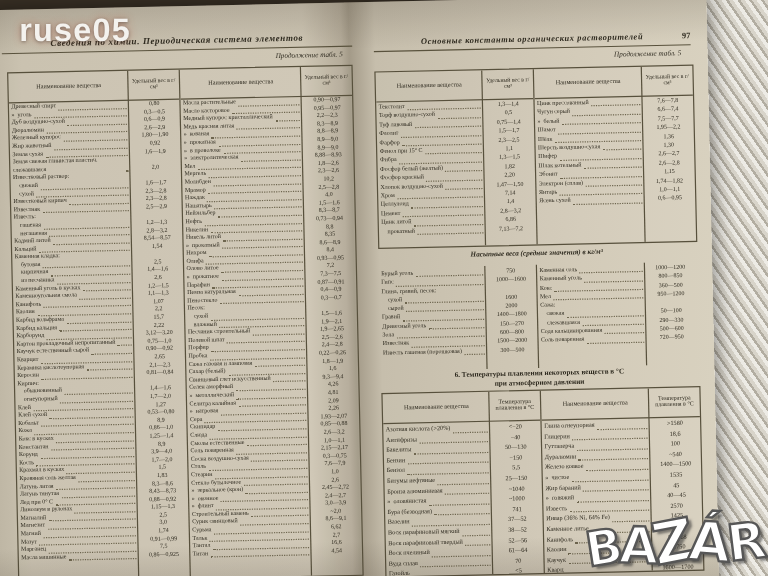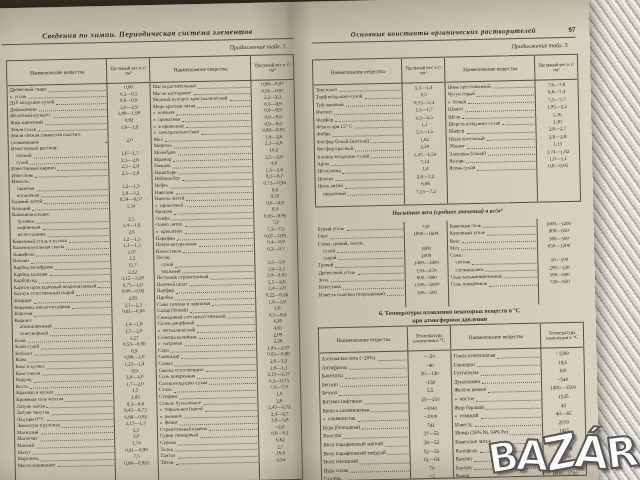--- a/index.html
+++ b/index.html
@@ -1312,16 +1312,17 @@
               </div>
 
             </div>
         </div>
       </div>
     </div>
 
     <div class="shade"></div>
   </div>
 
+  <div class="wm-ruse">ruse05</div>
   <div class="wm-bazar">
     <span class="l0">B</span><span class="l1">A</span><span class="l2">Z</span><span class="l3">Á</span><span class="l4">R</span>
   </div>
 </div>
 
 </body></html>

